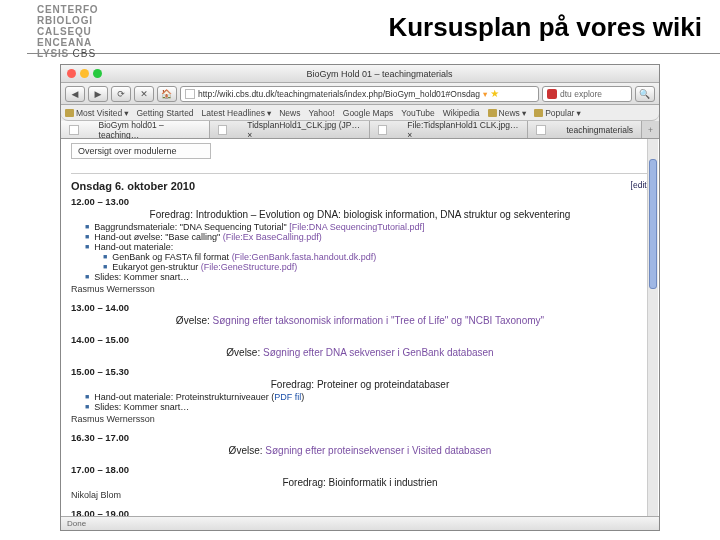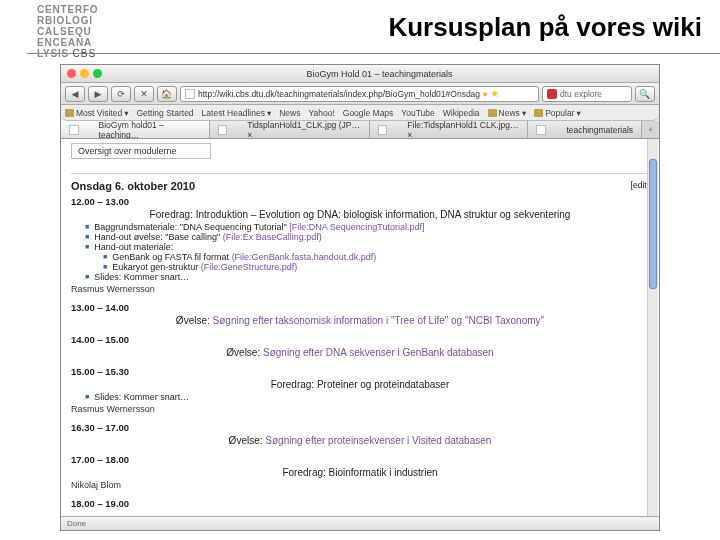--- a/index.html
+++ b/index.html
@@ -188,20 +188,21 @@
 
     <div class="block">
       <div class="time">14.00 – 15.00</div>
       <div class="desc"><span>Øvelse: </span><span class="link">Søgning efter DNA sekvenser i GenBank databasen</span></div>
     </div>
 
     <div class="block">
       <div class="time">15.00 – 15.30</div>
       <div class="desc">Foredrag: Proteiner og proteindatabaser</div>
       <ul class="sq">
+        <li><span>Hand-out materiale: Proteinstrukturniveauer (</span><span class="linkb">PDF fil</span><span>)</span></li>
         <li>Slides: Kommer snart…</li>
       </ul>
       <div class="presenter">Rasmus Wernersson</div>
     </div>
 
     <div class="block">
       <div class="time">16.30 – 17.00</div>
       <div class="desc"><span>Øvelse: </span><span class="link">Søgning efter proteinsekvenser i Visited databasen</span></div>
     </div>
 

